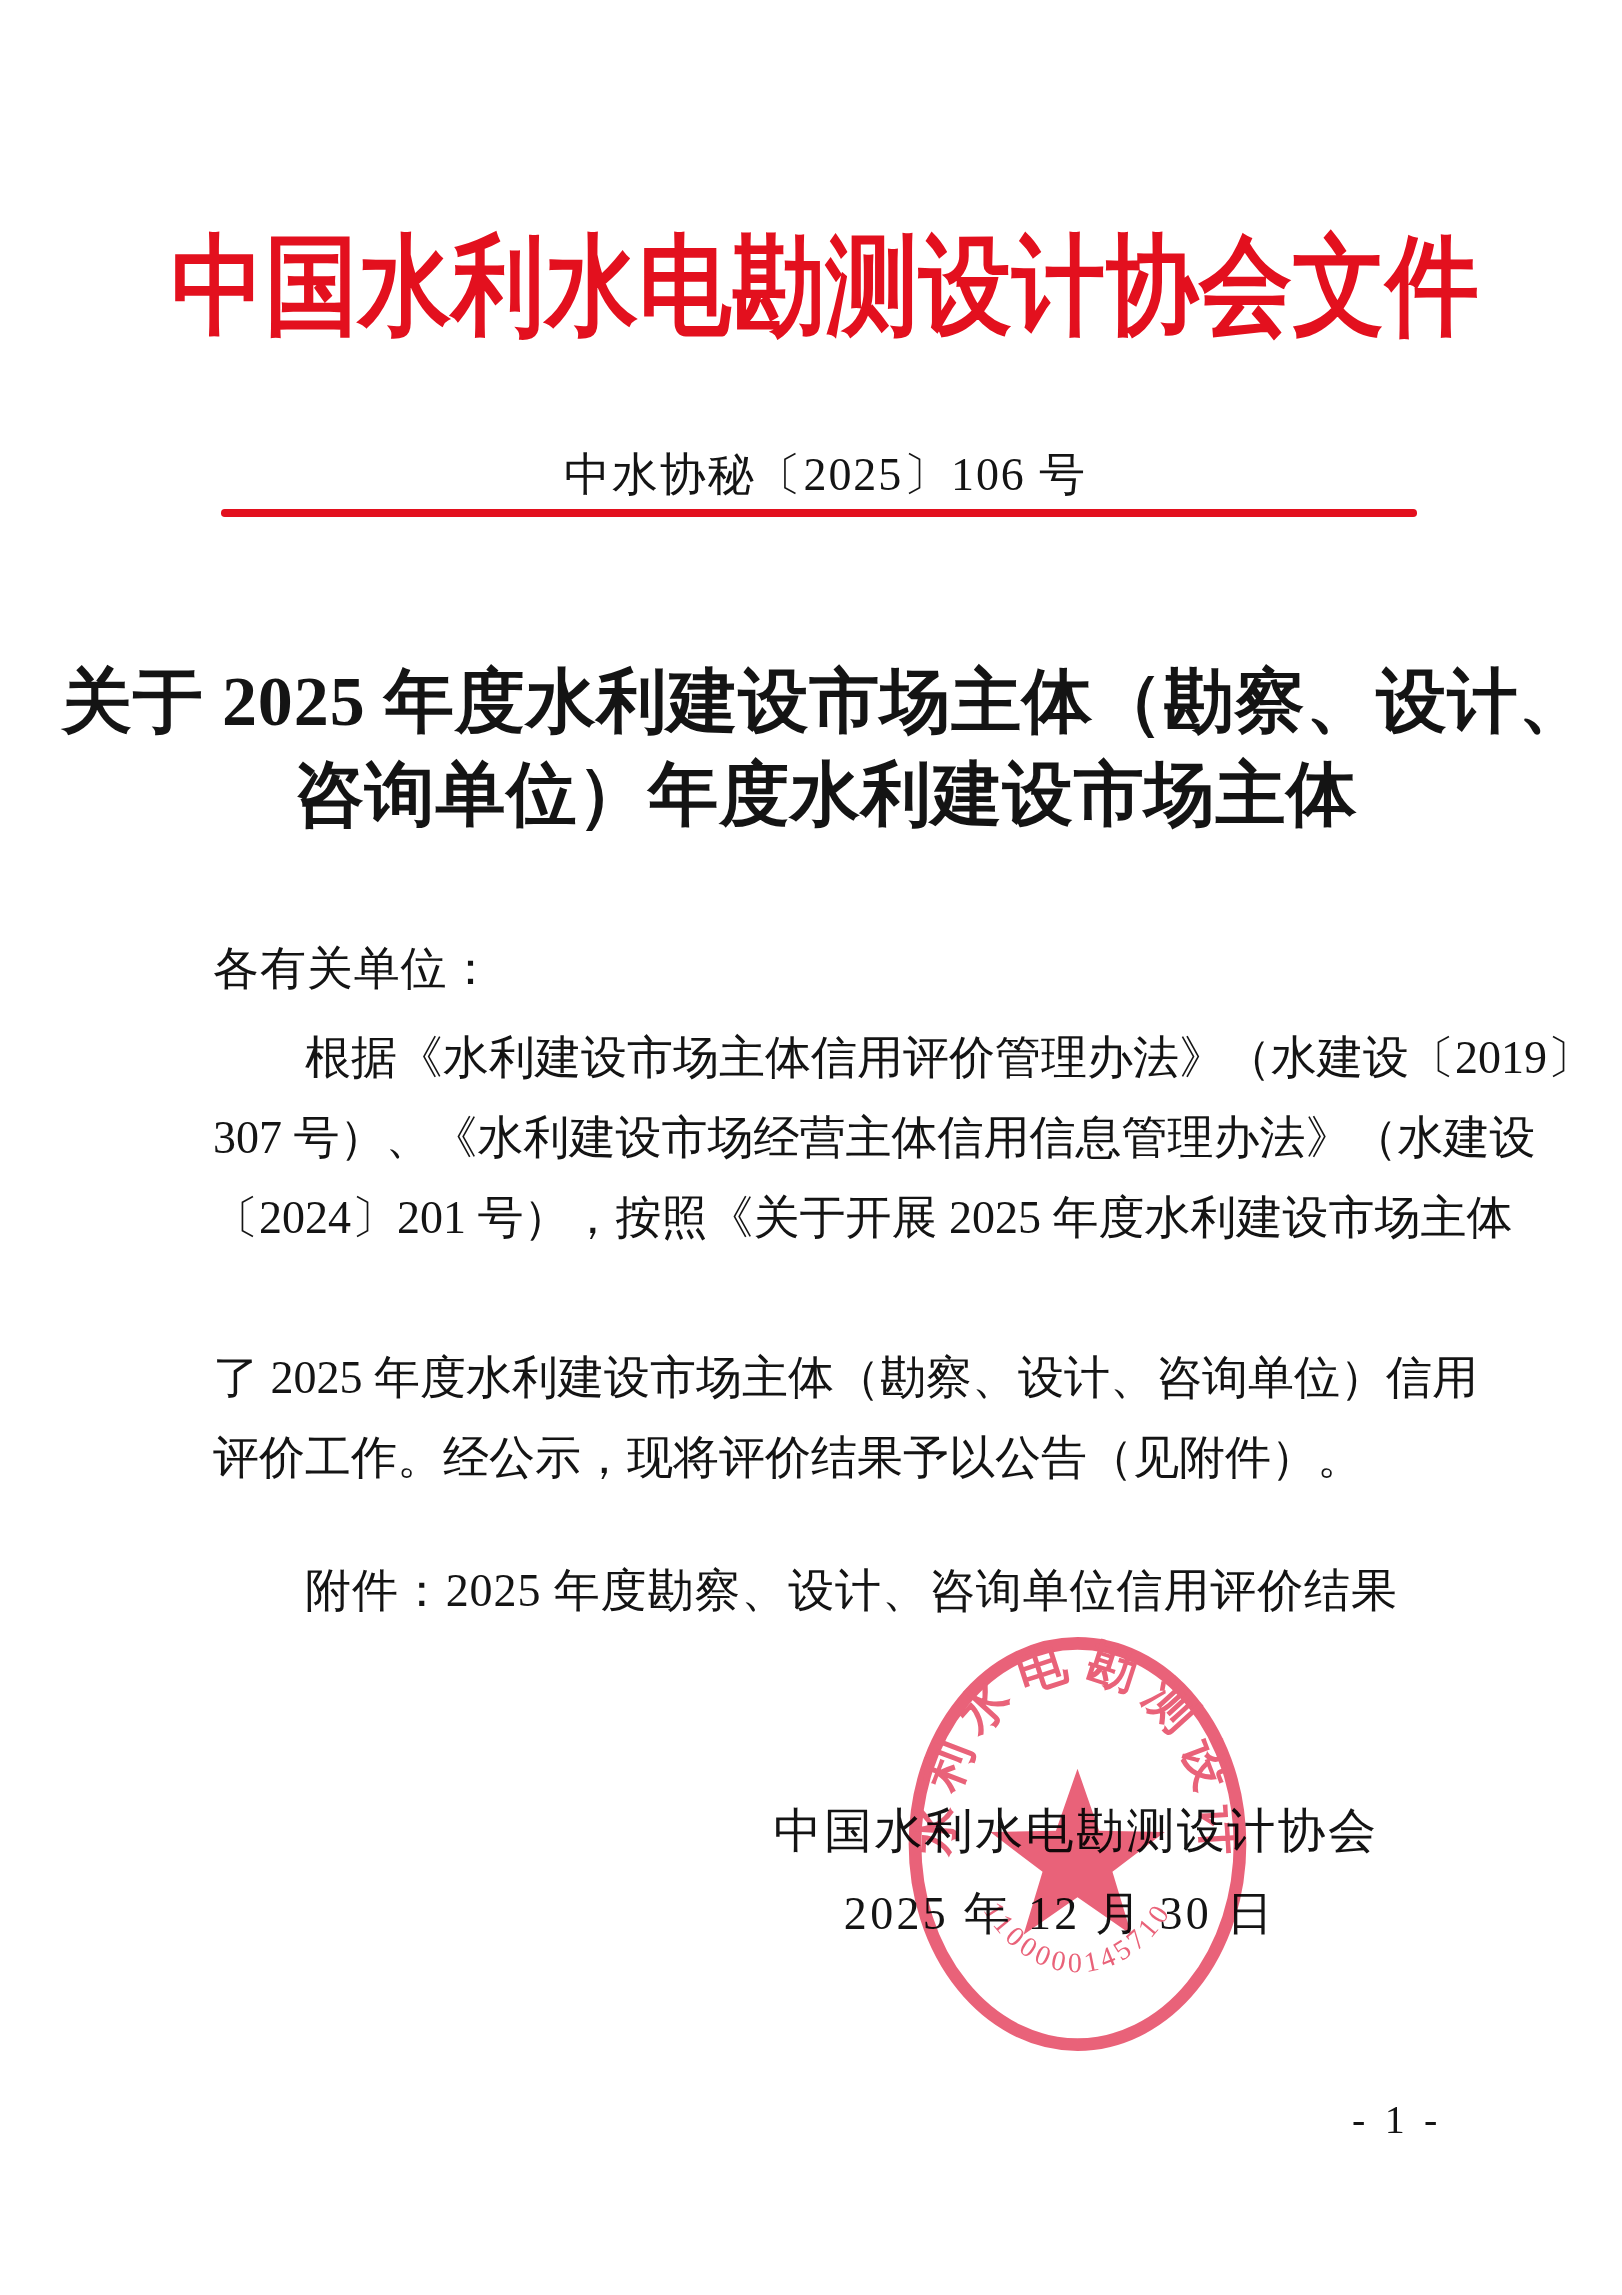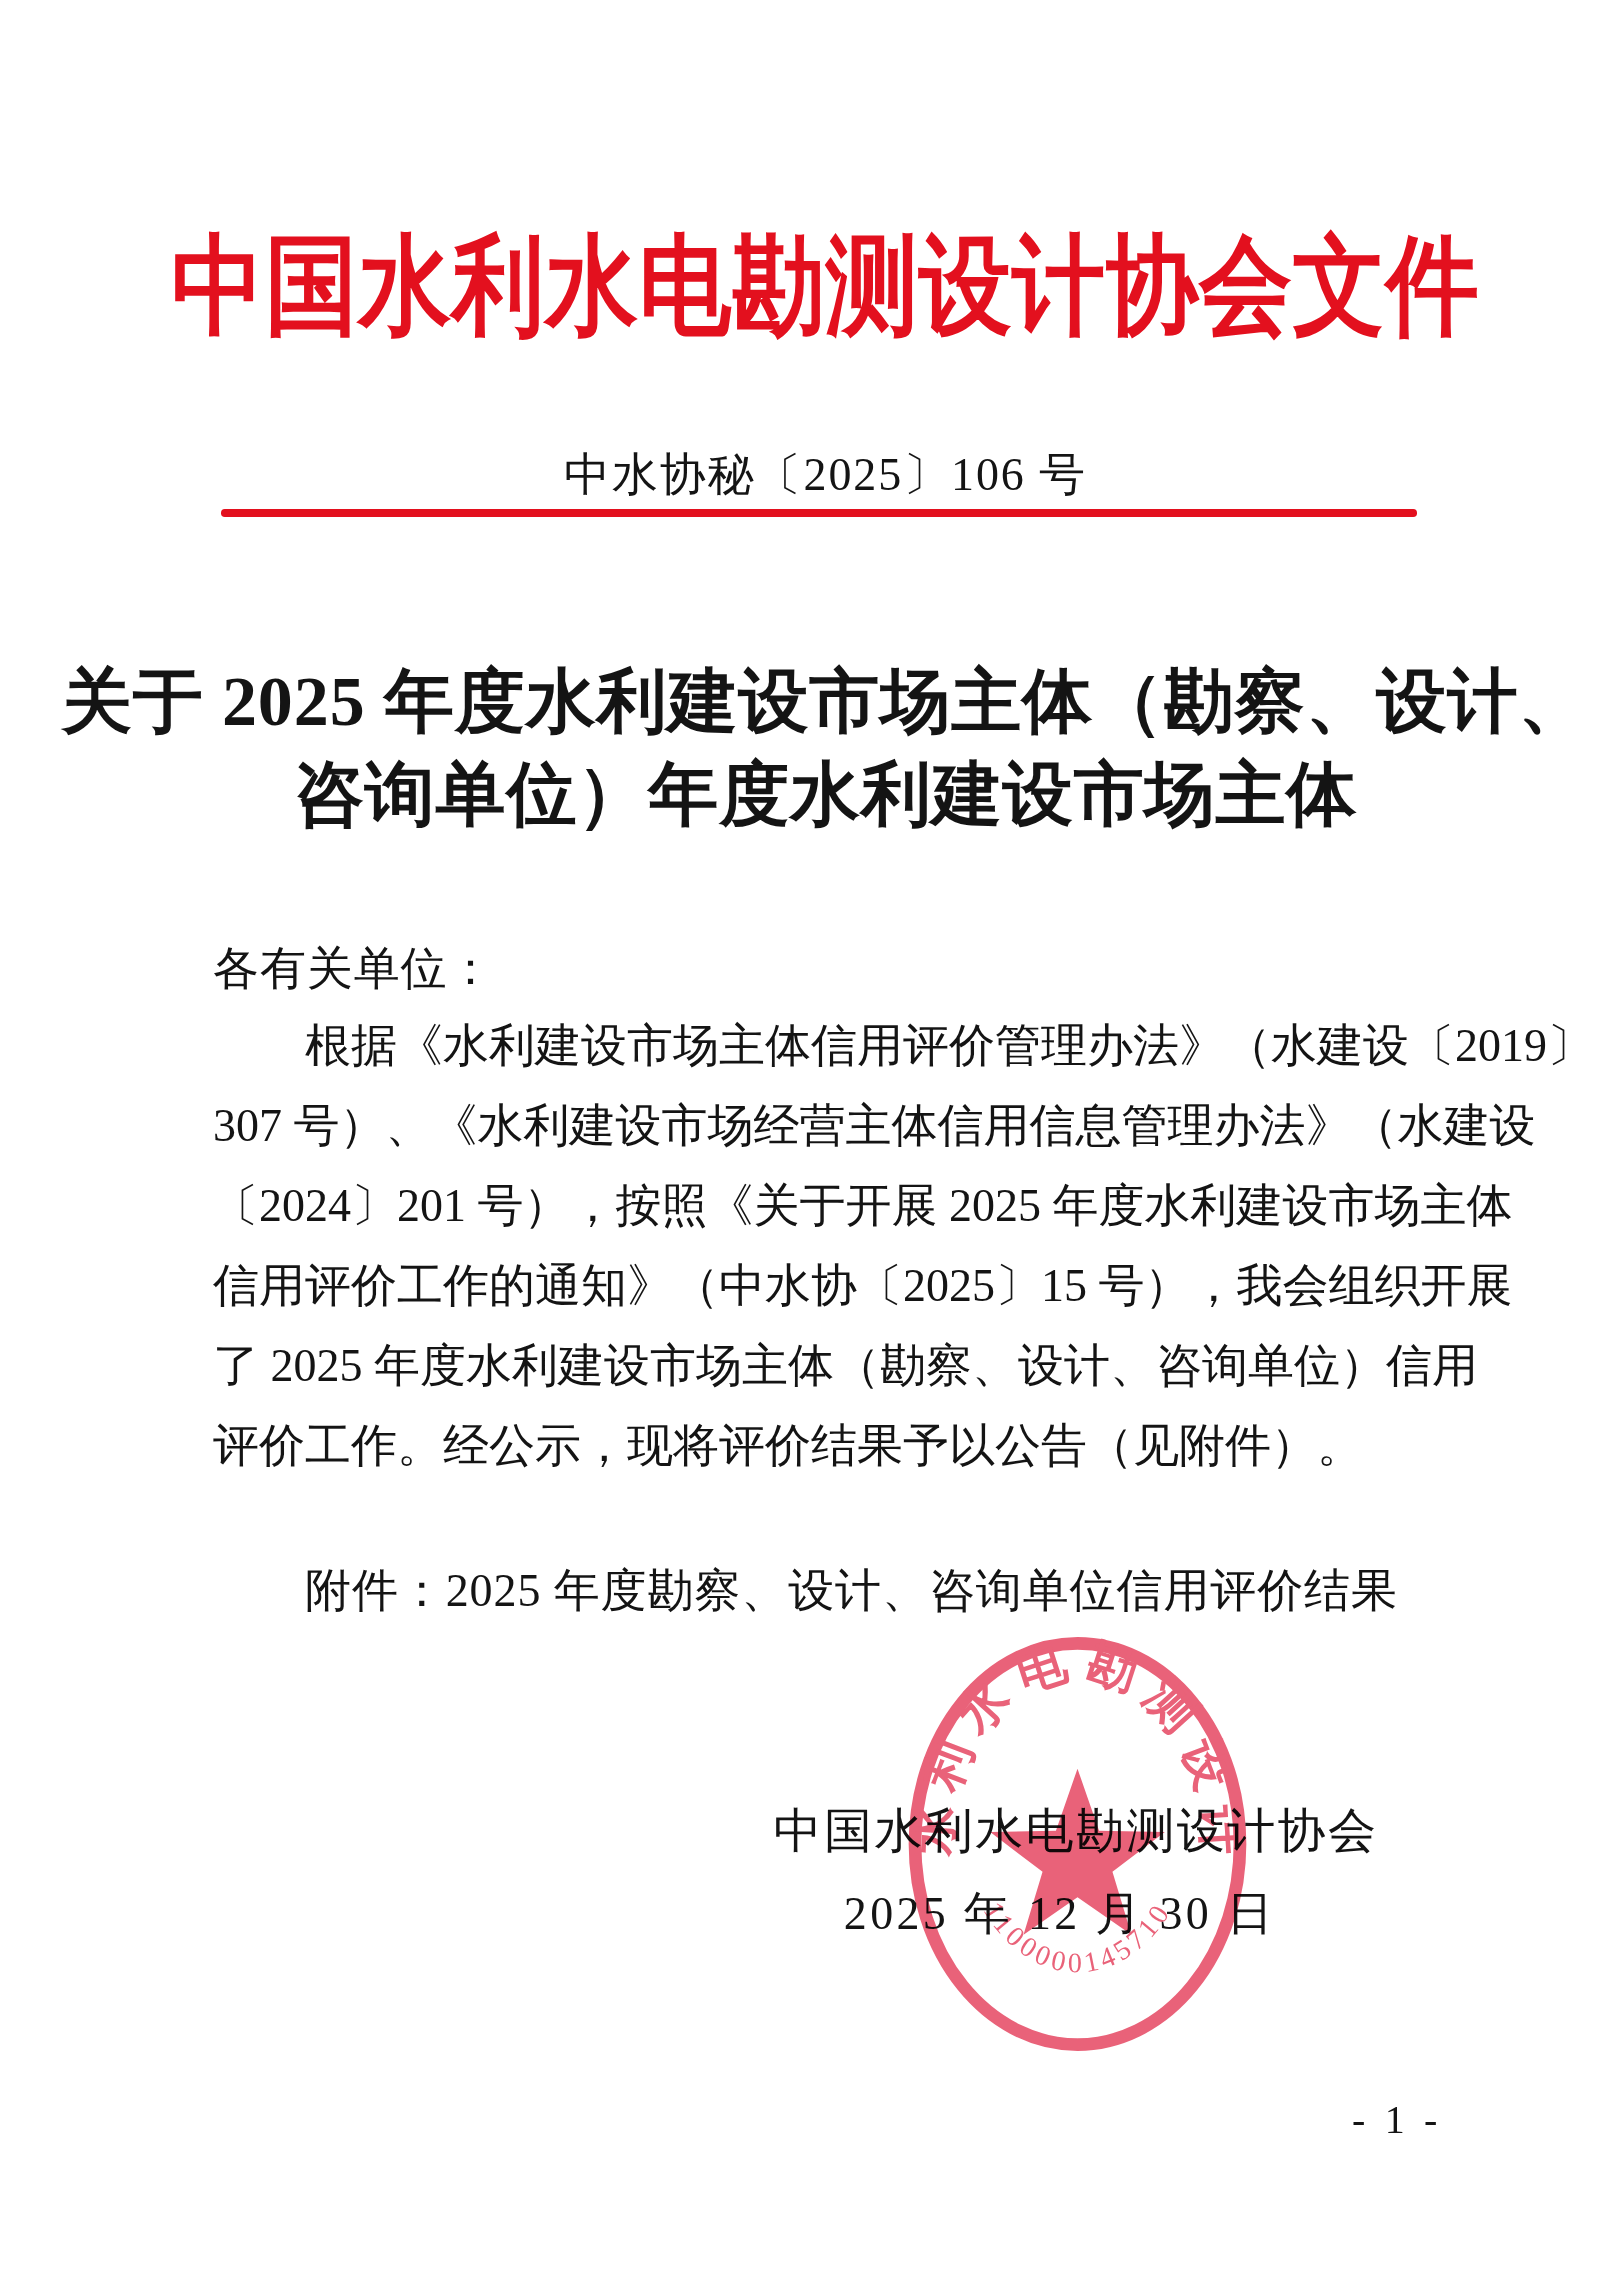--- a/index.html
+++ b/index.html
@@ -39,20 +39,21 @@
     text-align:center;
     font-size:70px; font-weight:bold;
     line-height:93px;
     letter-spacing:0.9px;
   }
   .body-line {
     position:absolute; left:213px; width:1205px;
     font-size:46px; line-height:57px;
     text-align:justify; text-align-last:justify;
     white-space:nowrap;
+    margin-top:12px;
   }
   .body-line.no-justify { text-align:left; text-align-last:left; }
   .indent-2 { padding-left:92px; }
   .salutation {
     position:absolute; left:213px; top:938px;
     font-size:46px; letter-spacing:0.9px;
   }
   .attachment {
     position:absolute; left:213px; top:1560px;
     font-size:46px; letter-spacing:0.9px;
@@ -99,21 +100,20 @@
   <div class="main-title">
     <div>关于 2025 年度水利建设市场主体（勘察、设计、</div>
     <div>咨询单位）年度水利建设市场主体</div>
   </div>
 
   <div class="salutation">各有关单位：</div>
 
   <div class="body-line indent-2" style="top:1017px">根据《水利建设市场主体信用评价管理办法》（水建设〔2019〕</div>
   <div class="body-line" style="top:1097px">307 号）、《水利建设市场经营主体信用信息管理办法》（水建设</div>
   <div class="body-line" style="top:1177px">〔2024〕201 号），按照《关于开展 2025 年度水利建设市场主体</div>
-  <div class="body-line" style="top:1257px">信用评价工作的通知》（中水协〔2025〕15 号），我会组织开展</div>
   <div class="body-line" style="top:1337px">了 2025 年度水利建设市场主体（勘察、设计、咨询单位）信用</div>
   <div class="body-line no-justify" style="top:1417px">评价工作。经公示，现将评价结果予以公告（见附件）。</div>
 
   <div class="attachment">附件：2025 年度勘察、设计、咨询单位信用评价结果</div>
 
   <div class="sig-name">中国水利水电勘测设计协会</div>
   <div class="sig-date">2025 年 12 月 30 日</div>
 
   <svg class="seal" viewBox="0 0 770 930" xmlns="http://www.w3.org/2000/svg">
     <defs>

